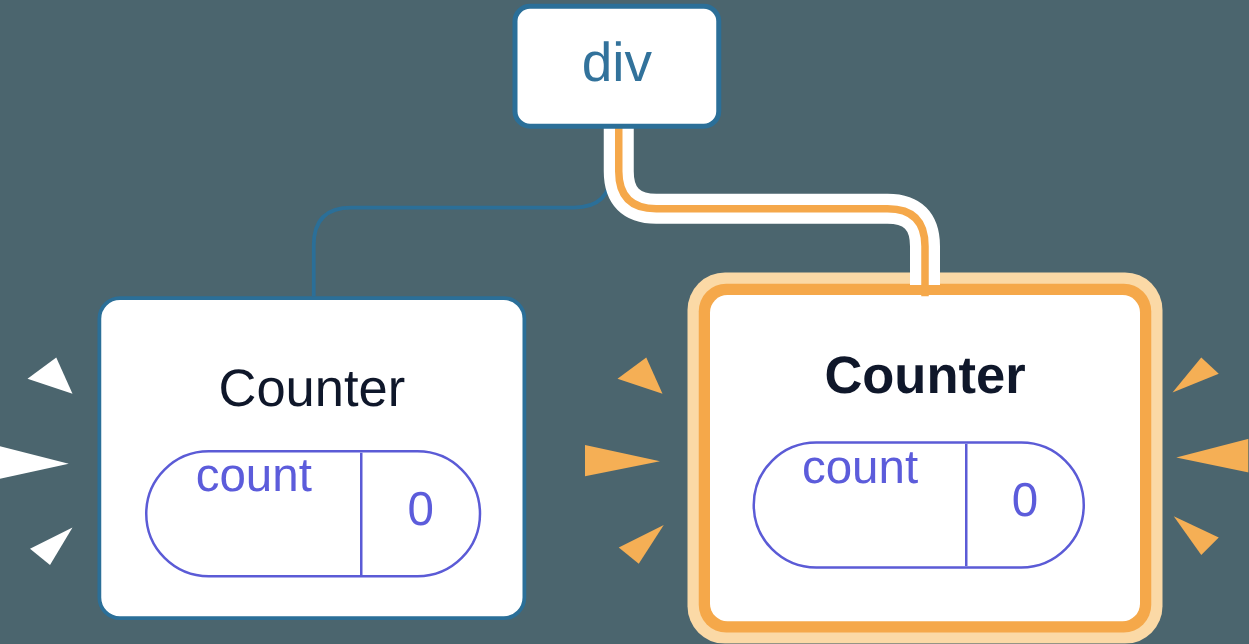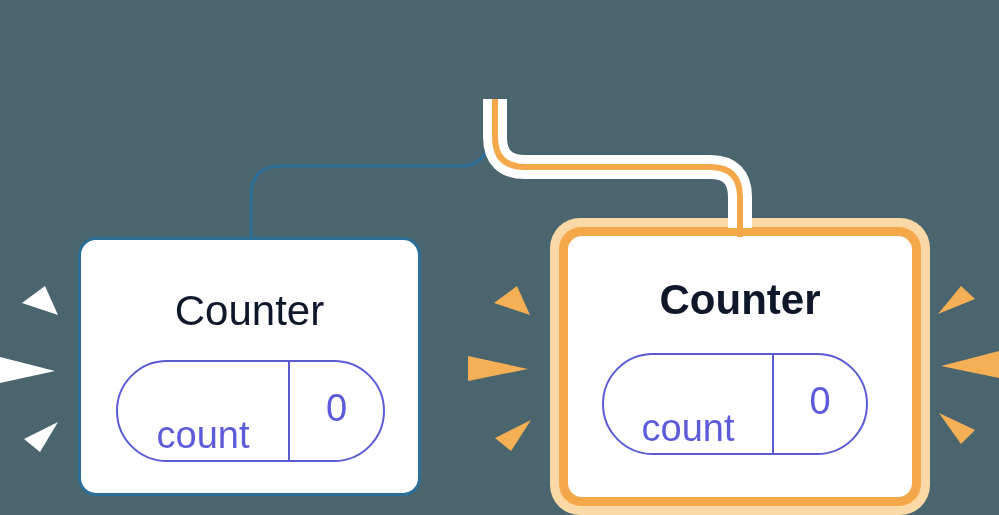--- a/index.html
+++ b/index.html
@@ -96,21 +96,21 @@
     border-radius: 52px;
     box-sizing: border-box;
     background: #FFFFFF;
     display: flex;
     overflow: hidden;
   }
   .card-left .pill  { left: 35px; top: 120px; width: 269px; height: 102px; }
   .card-right .pill { left: 52px; top: 135px; width: 266px; height: 102px; }
   .pill .key-cell {
     flex: 0 0 auto;
-    display: flex; align-items: flex-end; justify-content: center;
+    display: flex; align-items: flex-start; justify-content: center;
     border-right: 2.5px solid #5B5BD6;
     box-sizing: border-box;
   }
   .card-left .pill .key-cell  { width: 172px; }
   .card-right .pill .key-cell { width: 170px; }
   .pill .value-cell {
     flex: 1 1 auto;
     display: flex; align-items: center; justify-content: center;
   }
   .pill-text {
@@ -142,20 +142,23 @@
         <span class="pill-text">0</span>
       </div>
     </div>
   </div>
 
   <svg class="layer z2" viewBox="0 0 999 515">
     <path d="M 495 99 V 137 Q 495 167 525 167 H 710 Q 740 167 740 197 V 228" fill="none" stroke="#FFFFFF" stroke-width="24"></path>
     <path d="M 495 99 V 137 Q 495 167 525 167 H 710 Q 740 167 740 197 V 237" fill="none" stroke="#F5A84A" stroke-width="6"></path>
   </svg>
 
+  <div class="root-node">
+    <span class="root-label">div</span>
+  </div>
 
   <div class="card-left">
     <div class="card-title">Counter</div>
     <div class="pill">
       <div class="key-cell">
         <span class="pill-text">count</span>
       </div>
       <div class="value-cell">
         <span class="pill-text">0</span>
       </div>

